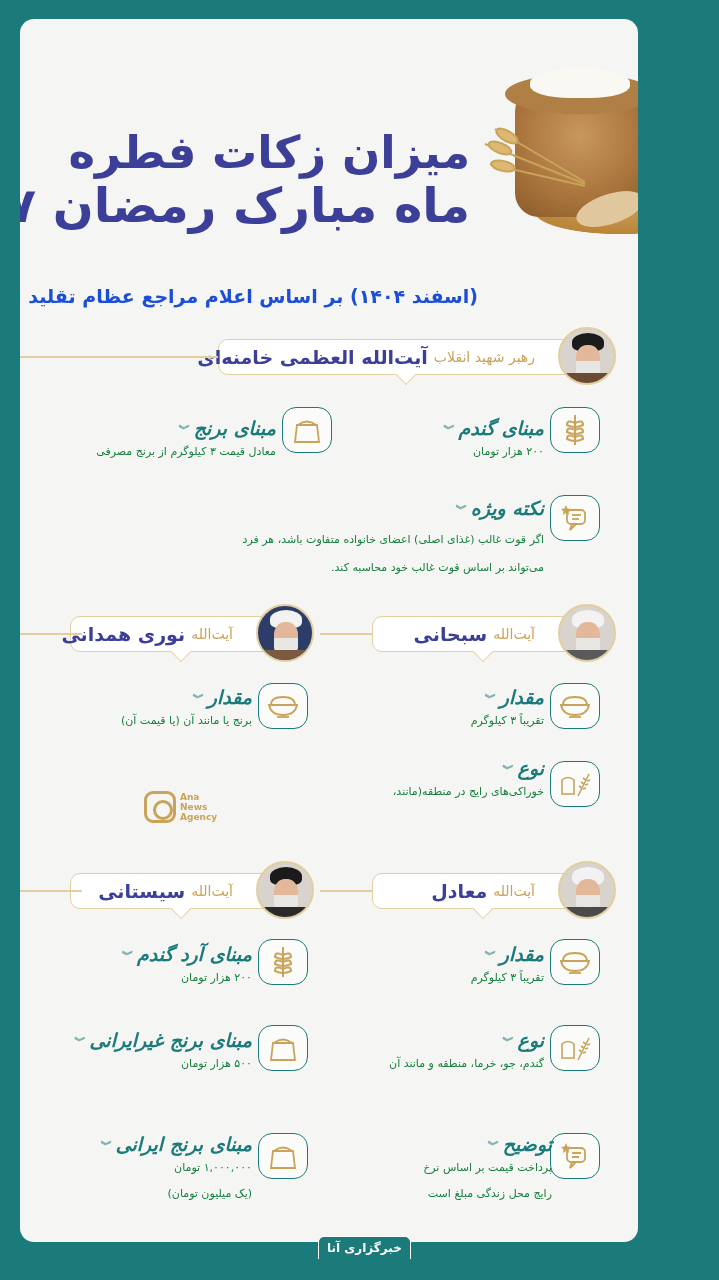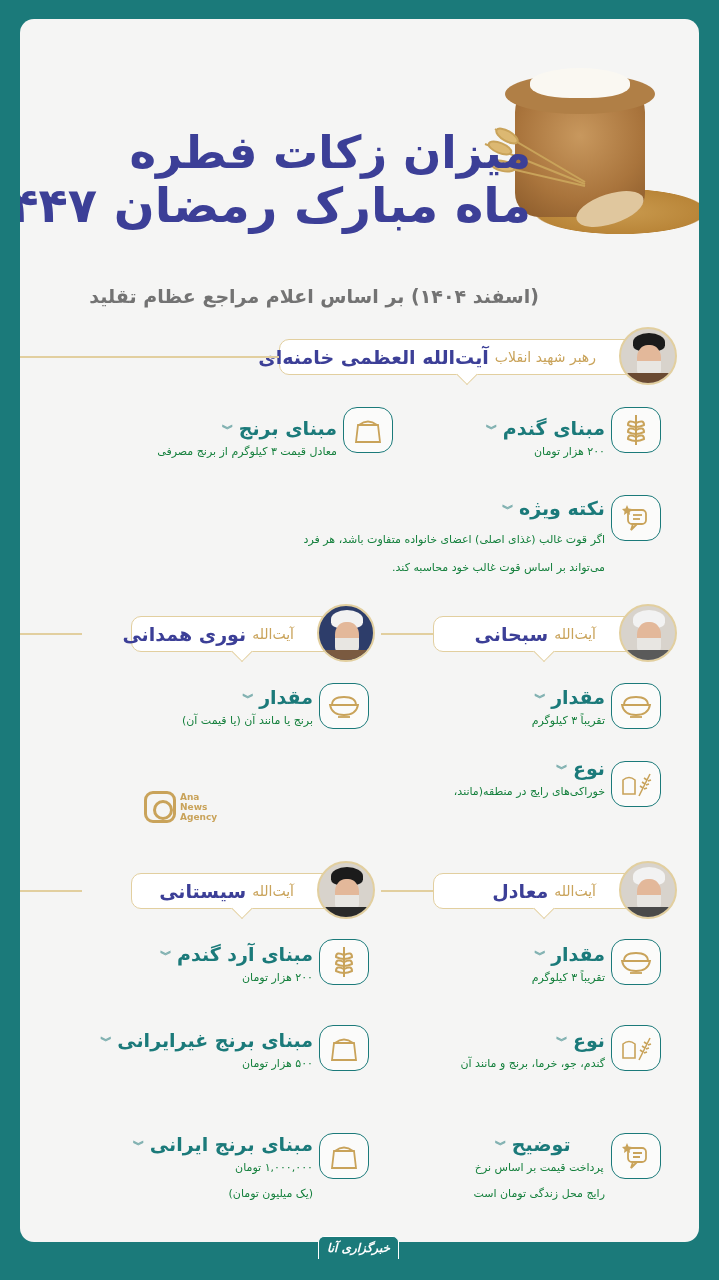--- a/index.html
+++ b/index.html
@@ -6,41 +6,41 @@
   html, body { width: 719px; height: 1280px; overflow: hidden; }
   body {
     background: #1b7a7a;
     font-family: "DejaVu Sans", sans-serif;
     direction: rtl;
     position: relative;
   }
   .card {
     position: absolute;
     left: 20px; top: 19px;
-    width: 679px; height: 1223px;
+    width: 618px; height: 1223px;
     background: #f5f5f4;
     border-radius: 14px;
     overflow: hidden;
     padding-left: 44px;
   }
   .title {
     position: absolute;
     right: 168px; top: 108px;
     color: #3c3f97;
     font-weight: bold;
     font-size: 45px;
     line-height: 52px;
     text-align: right;
     white-space: nowrap;
   }
   .title .l2 { font-size: 48px; }
   .subtitle {
     position: absolute;
     right: 160px; top: 266px;
-    color: #737373;
+    color: #1d4ed8;
     font-weight: bold;
     font-size: 19px;
     white-space: nowrap;
   }
   
   .hero { position: absolute; left: 455px; top: 35px; width: 230px; height: 180px; }
   .sack {
     position: absolute; left: 40px; top: 28px; width: 130px; height: 135px;
     background: radial-gradient(circle at 50% 40%, #c8985e 0%, #a9743c 60%, #8a5a2a 100%);
     border-radius: 30px 30px 24px 24px;
@@ -121,20 +121,21 @@
     position: absolute;
     width: 50px; height: 46px;
     border: 1.5px solid #1b7a7a;
     border-radius: 14px;
     background: #fbfbfa;
     display: flex; align-items: center; justify-content: center;
   }
   .label {
     color: #1b7a7a; font-weight: bold; font-size: 19px;
     white-space: nowrap;
+    font-style: italic;
   }
   .chev { color: #7fb0b0; font-size: 12px; margin-right: 5px; vertical-align: middle; }
   .val {
     color: #15803d; font-size: 11px; line-height: 26px;
     white-space: nowrap;
     margin-left: 13px;
   }
   .logo-ana {
     position: absolute; left: 124px; top: 772px;
     display: flex; align-items: center; direction: ltr;
@@ -146,21 +147,21 @@
   .logo-mark::after {
     content: ""; position: absolute; left: 6px; top: 6px; width: 14px; height: 14px;
     border: 3px solid #c9a35a; border-radius: 50%;
   }
   .logo-text { color: #c9a35a; font-size: 9px; line-height: 10px; margin-left: 4px; font-weight: bold; }
   .footer-badge {
     position: absolute; left: 318px; top: 1236px;
     background: #1b7a7a; color: #fff;
     font-weight: bold; font-size: 12px;
     padding: 4px 8px; border-radius: 6px 6px 0 0;
-    border: 1.5px solid #fff; border-bottom: none; font-style: italic;
+    border: 1.5px solid #fff; border-bottom: none;
   }
 </style>
 </head>
 <body>
 
 <div class="card">
 
   <div class="hero">
     <div class="grains"></div>
     <div class="sack"></div>
@@ -350,38 +351,38 @@
     <svg width="34" height="28" viewBox="0 0 34 28">
         <g fill="none" stroke="#c9a35a" stroke-width="1.6">
           <path d="M4 10 Q10 5 16 10 V24 H4 Z"></path>
           <line x1="20" y1="26" x2="31" y2="4"></line>
           <path d="M24 18 l-3 -2 M26 14 l-3 -2 M28 10 l-3 -2 M25 19 l3 -1 M27 15 l3 -1 M29 11 l3 -1"></path>
         </g>
       </svg>
   </div>
   <div class="item" style="right:94px; top:1010px;">
     <div class="label"><span>نوع</span><span class="chev">︾</span></div>
-    <div class="val">گندم، جو، خرما، برنج و مانند آن</div>
+    <div class="val">گندم، جو، خرما، منطقه و مانند آن</div>
   </div>
 
   <div class="hex" style="right:38px; top:1114px;">
     <svg width="30" height="30" viewBox="0 0 30 30">
         <g fill="none" stroke="#c9a35a" stroke-width="1.8">
           <rect x="7" y="7" width="18" height="14" rx="4"></rect>
           <path d="M12 21 L10 27 L16 21"></path>
           <line x1="12" y1="12" x2="21" y2="12"></line>
           <line x1="12" y1="16" x2="19" y2="16"></line>
         </g>
         <polygon points="6,2 7.5,5.5 11,6 8.5,8.5 9,12 6,10 3,12 3.5,8.5 1,6 4.5,5.5" fill="#c9a35a"></polygon>
       </svg>
   </div>
-  <div class="item" style="right:94px; top:1114px;text-align:center;">
+  <div class="item" style="right:86px; top:1114px;">
     <div class="label"><span>توضیح</span><span class="chev">︾</span></div>
     <div class="val">پرداخت قیمت بر اساس نرخ</div>
-    <div class="val">رایج محل زندگی تومان است</div>
+    <div class="val">رایج محل زندگی مبلغ است</div>
   </div>
 
   <div class="pill" style="right:346px; top:854px; width:222px;">
     <span class="pre">آیت‌الله</span>
     <span class="name">سیستانی</span>
   </div>
   <div class="line" style="left:0; width:62px; top:871px;"></div>
   <div class="avatar" style="right:324px; top:842px;">
     <div class="turban" style="background:#1b1b1b;"></div>
     <div class="face"></div>

